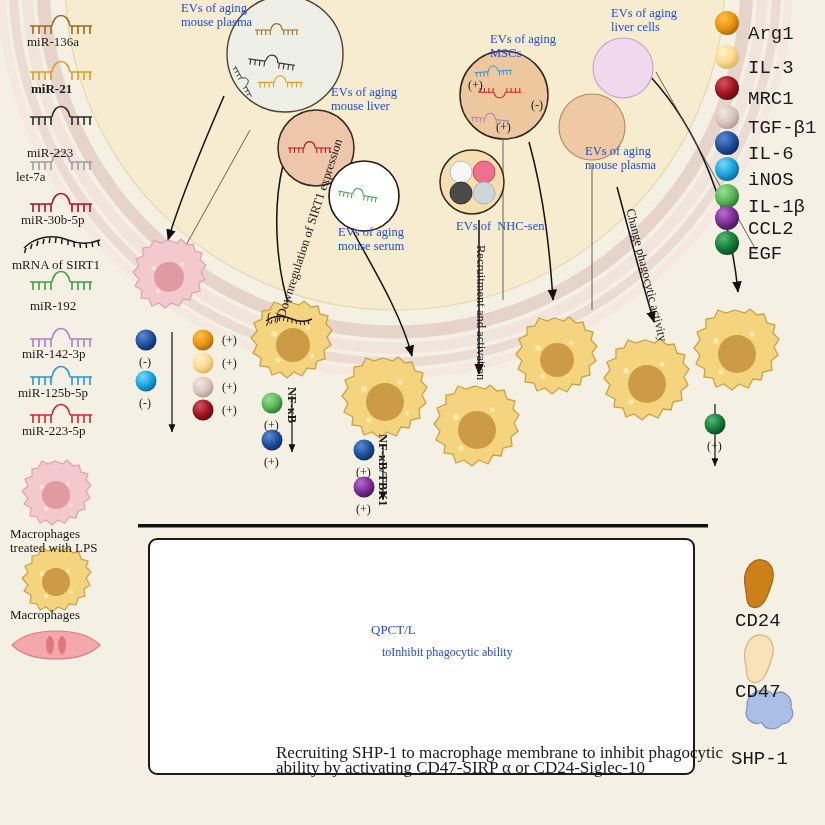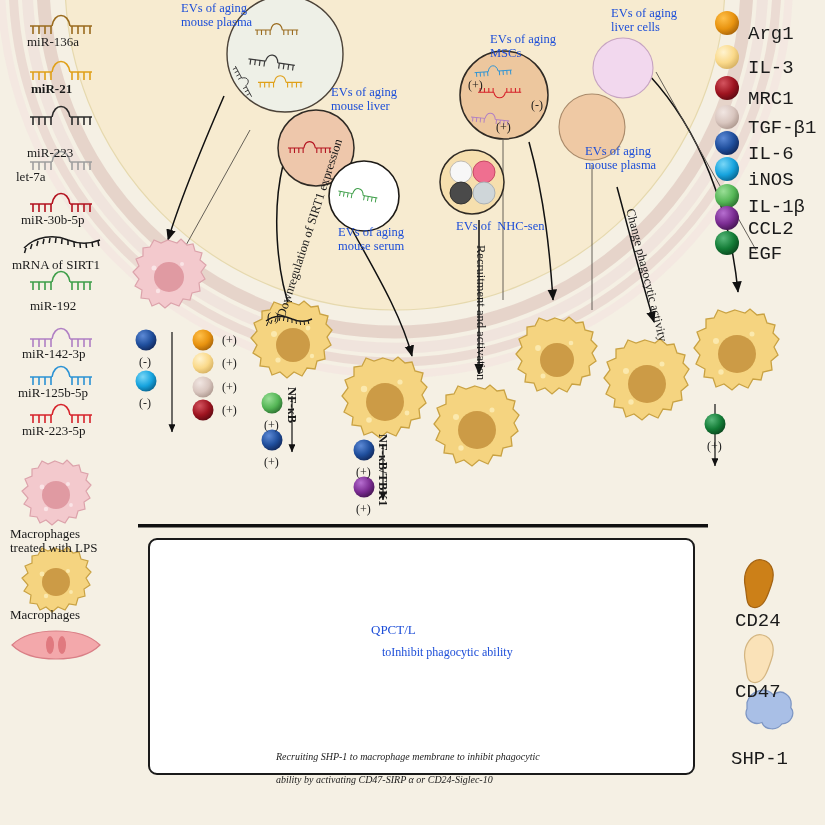--- a/index.html
+++ b/index.html
@@ -54,25 +54,24 @@
   }
 
   .panel{
     position:absolute;
     background:#ffffff;
     border:2px solid #1a1a1a;
     border-radius:9px;
   }
   .panel-cap{
     position:absolute;
-    font-size:10px;
-    line-height:23px;
+    font-size:17px;
+    line-height:15px;
     text-align:left;
     white-space:pre;
-    font-style:italic;
   }
 </style>
 </head>
 <body>
 
 <div id="stage">
 
   <svg class="layer" viewBox="0 0 825 825">
     <defs>
       <radialGradient id="gDotOrange" cx="35%" cy="30%" r="75%">

